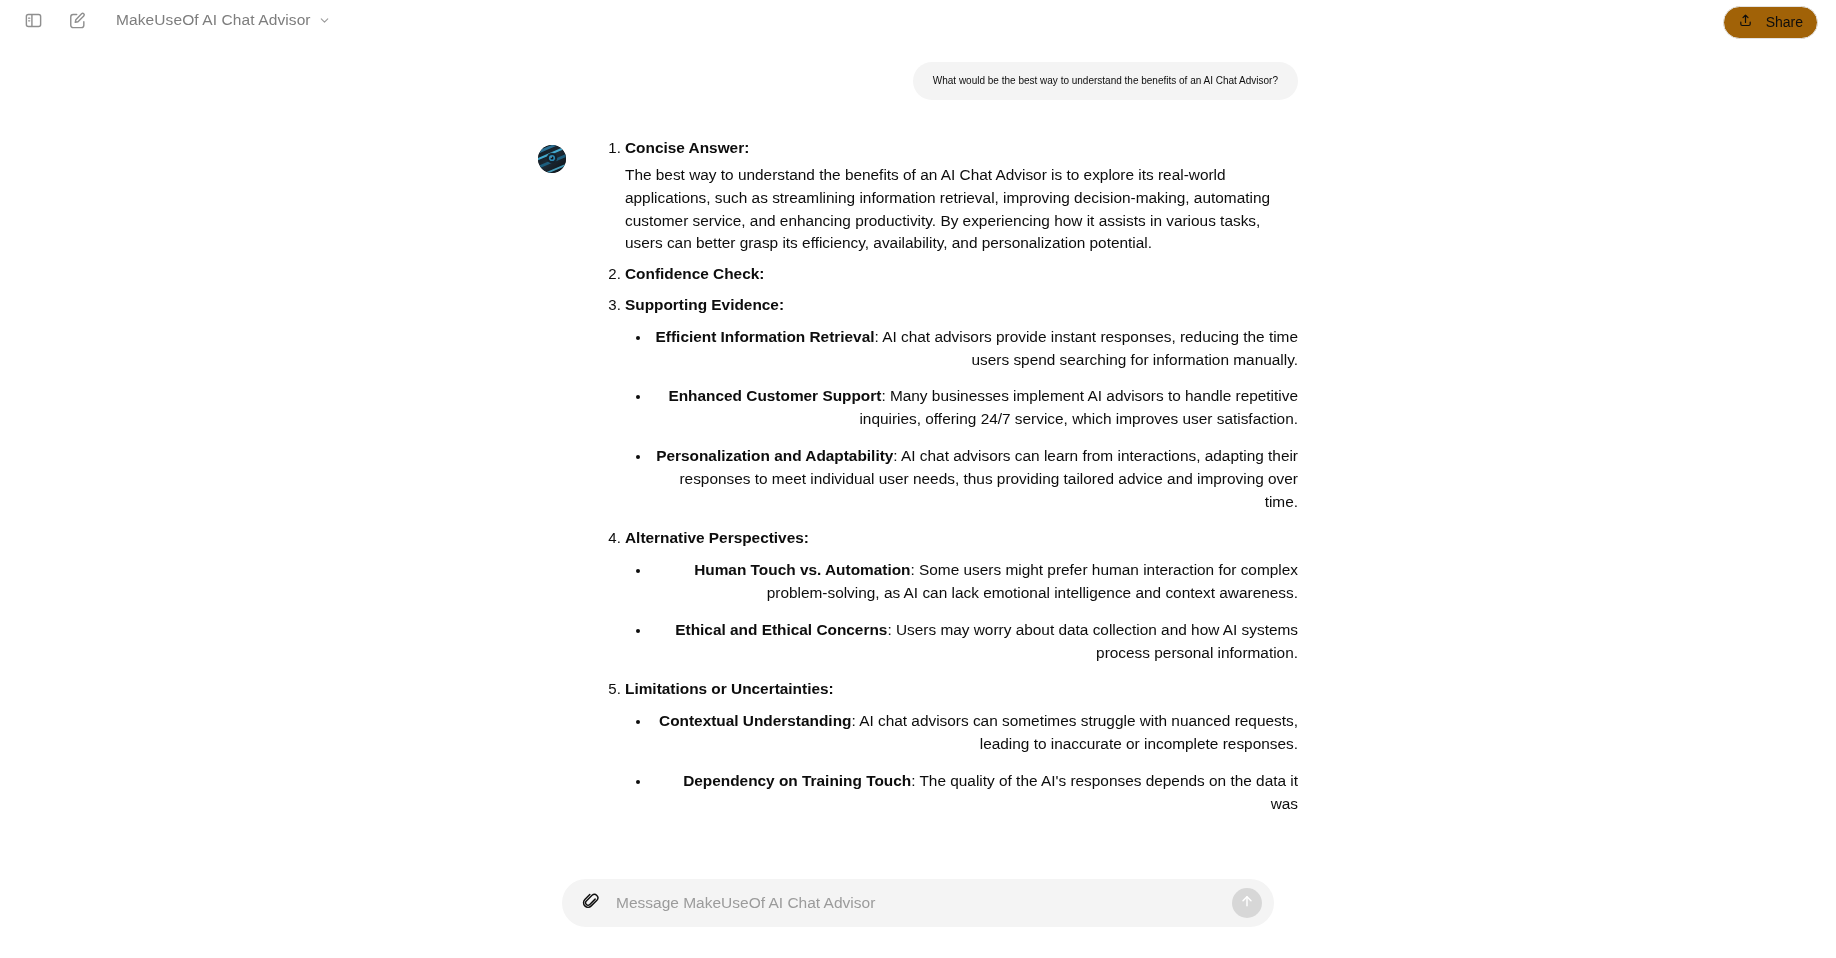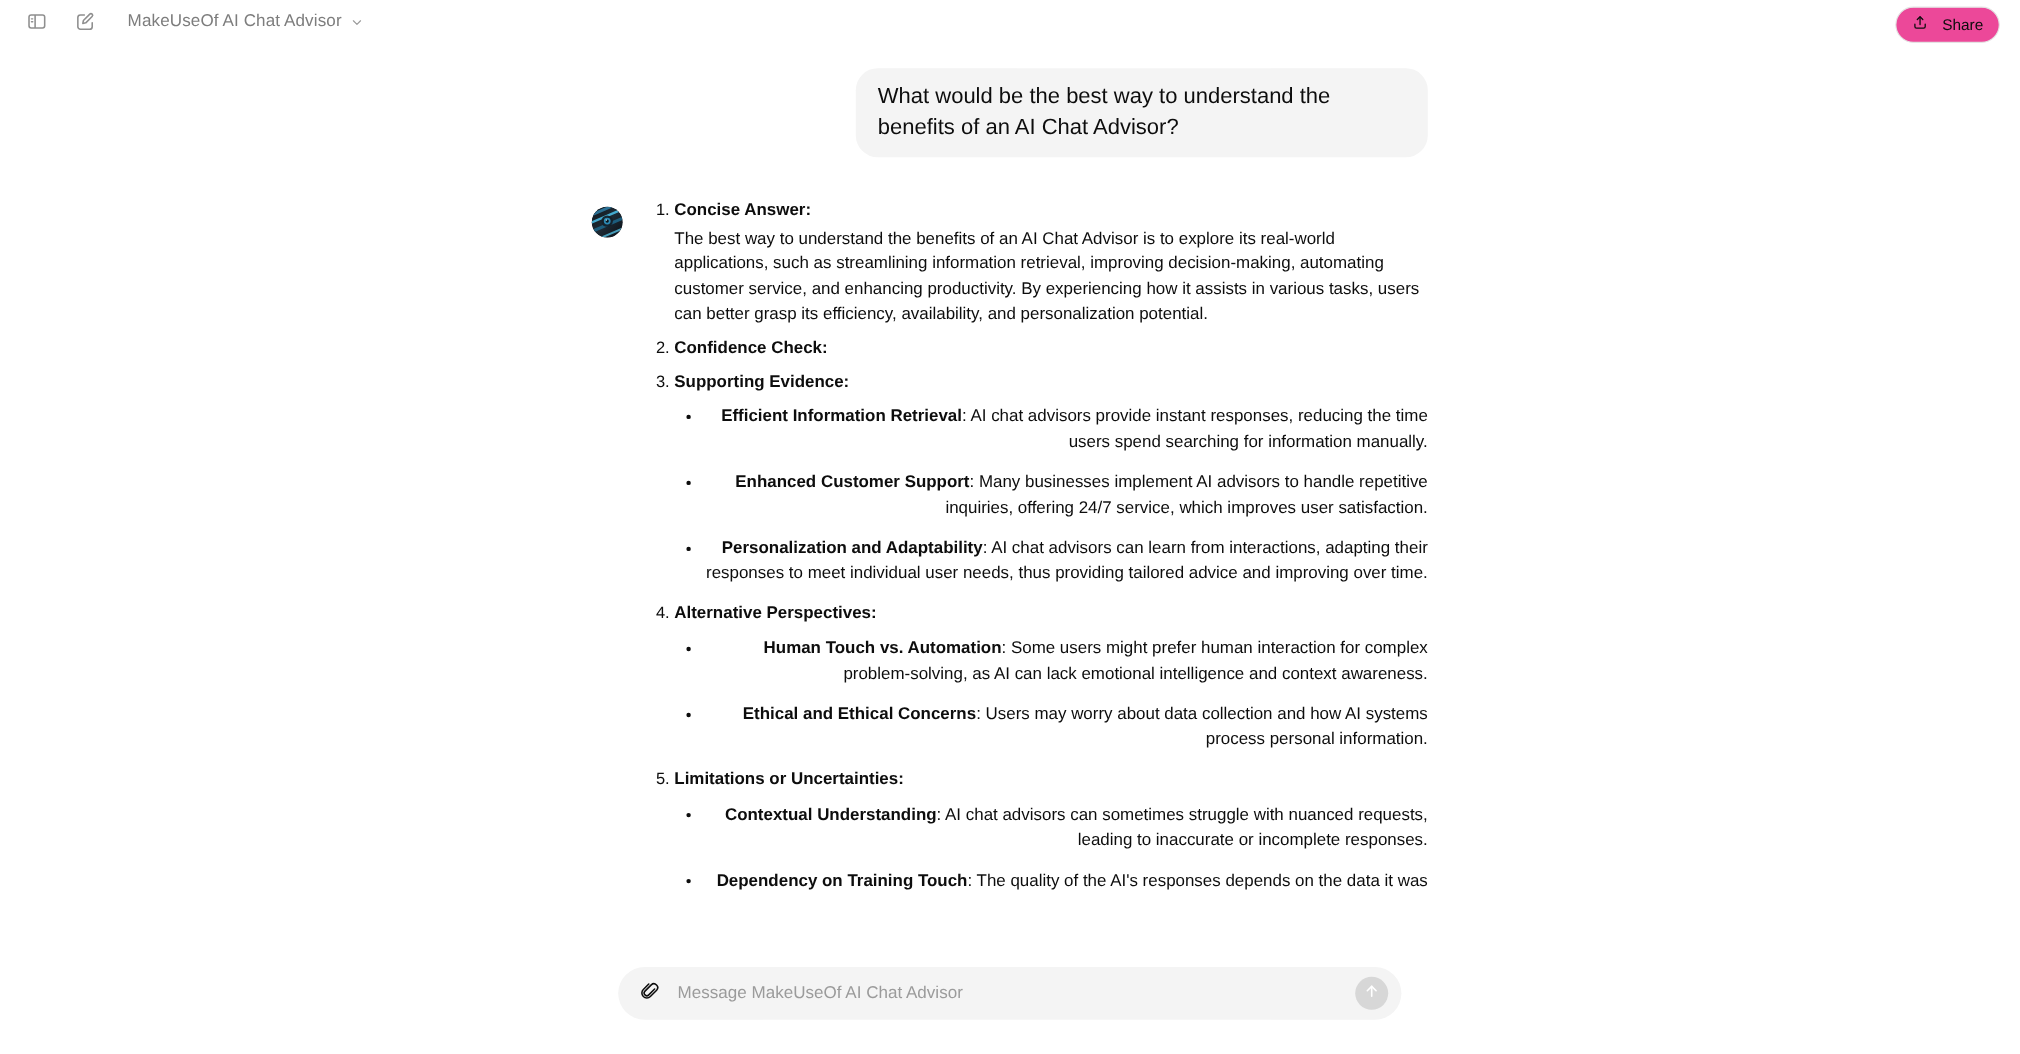--- a/index.html
+++ b/index.html
@@ -46,21 +46,21 @@
     white-space: nowrap;
   }
   .chevron { color: #9b9b9b; display: flex; align-items: center; }
   .header-right { margin-left: auto; display: flex; align-items: center; }
   .share-btn {
     display: flex; align-items: center; gap: 13px;
     height: 33px;
     padding: 0 14px;
     border: 1px solid #e3e3e3;
     border-radius: 999px;
-    background: #ec4899;
+    background: #a16207;
     font-size: 14px;
     color: #0d0d0d;
     cursor: pointer;
     white-space: nowrap;
   }
 
   
   .scroll-area {
     position: absolute;
     top: 44px; left: 0; right: 0; bottom: 0;
@@ -72,30 +72,30 @@
     padding-top: 18px;
     position: relative;
   }
 
   .user-row { display: flex; justify-content: flex-end; }
   .user-bubble {
     background: #f4f4f4;
     border-radius: 20px;
     padding: 12px 20px;
     max-width: 520px;
-    font-size: 20px;
+    font-size: 10px;
     line-height: 1.42;
     color: #0d0d0d;
     text-align: left;
   }
 
   .assistant-row {
     display: flex;
     align-items: flex-start;
-    gap: 24px;
+    gap: 36px;
     margin-top: 37px;
   }
   .avatar {
     flex: 0 0 auto;
     width: 28px; height: 28px;
     border-radius: 50%;
     margin-top: 8px;
     overflow: hidden;
     background: #0c1218;
     position: relative;

